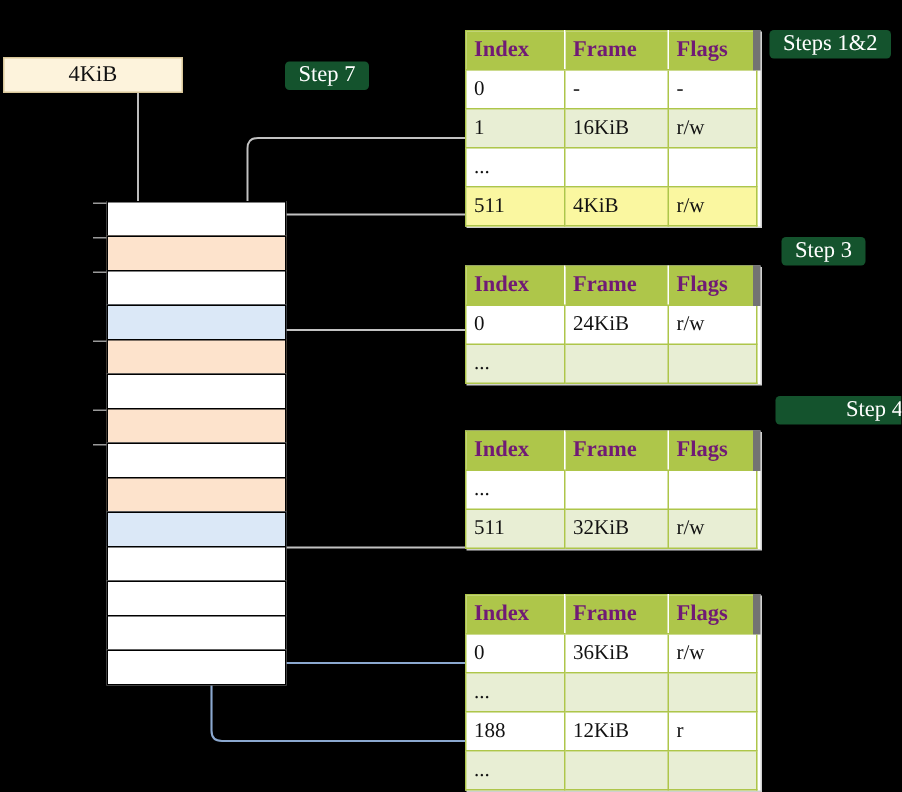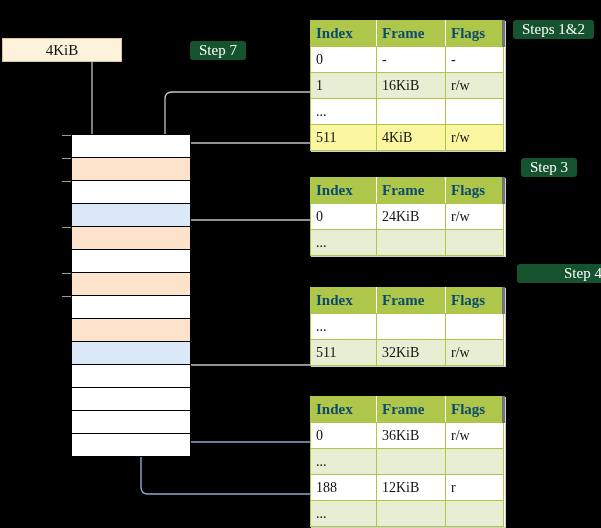--- a/index.html
+++ b/index.html
@@ -83,30 +83,30 @@
     position: absolute;
     border-collapse: collapse;
     border-spacing: 0;
     font-size: 14px;
     color: #111111;
     background: #ffffff;
     box-shadow: 1px 1px 0 0 #cfcfcf;
   }
   .ptable th {
     background: #aec64a;
-    color: #0c4a6e;
+    color: #701a75;
     font-weight: bold;
     font-size: 15px;
     text-align: left;
     padding: 2px 5px;
     height: 21px;
     border: 1px solid #aec64a;
     border-right: 1px solid #ffffff;
   }
-  .ptable th:last-child { border-right: 3px solid #737373; }
+  .ptable th:last-child { border-right: 5px solid #737373; }
   .ptable td {
     border: 1px solid #aec64a;
     padding: 2px 5px;
     height: 21px;
     vertical-align: middle;
     background: #ffffff;
   }
   .ptable tr.alt td { background: #e8eed4; }
   .ptable td.hl { background: #faf7a0; }
   .ptable tr.alt td.hl { background: #faf7a0; }

